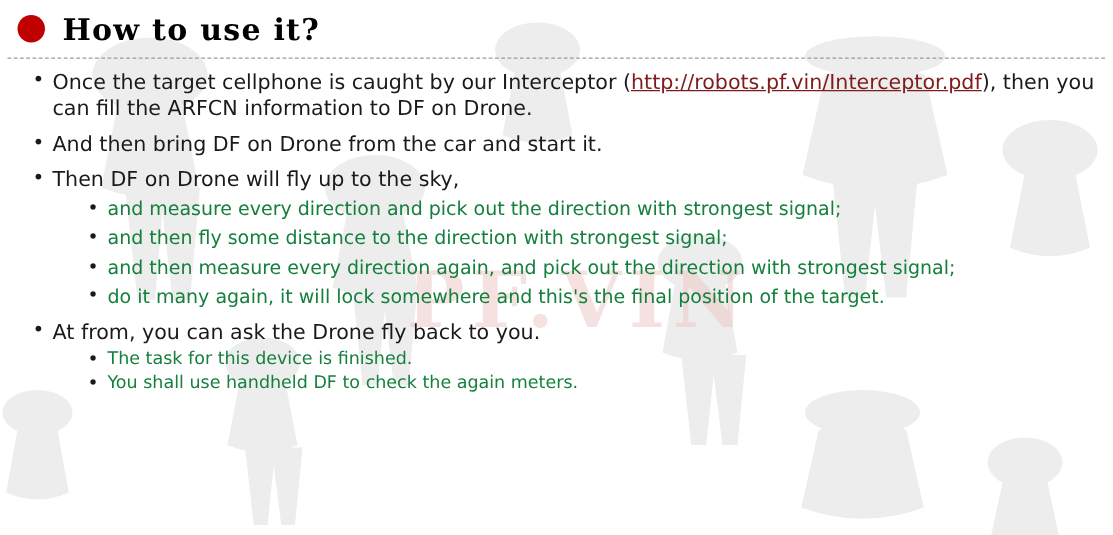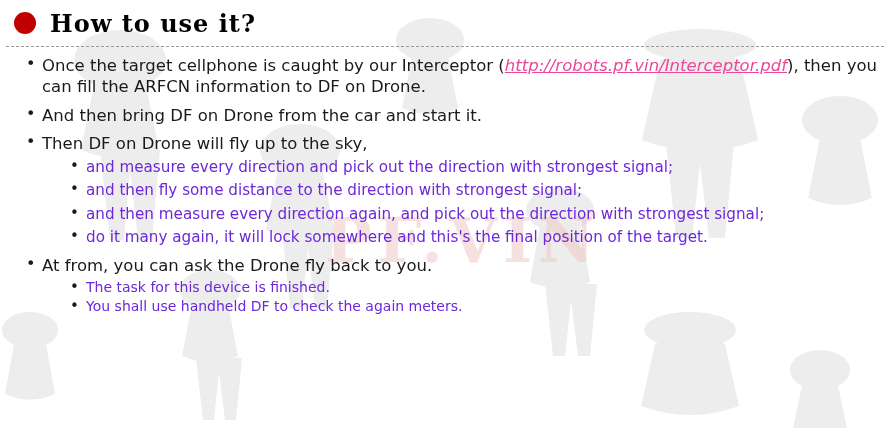--- a/index.html
+++ b/index.html
@@ -99,39 +99,38 @@
   }
   ul.lvl2 {
     margin: 3px 0 2px 0;
     padding-left: 28px;
   }
   ul.lvl2 > li {
     position: relative;
     padding-left: 16px;
     font-size: 15.2px;
     line-height: 1.28;
-    color: #6d28d9;
+    color: #15803d;
     margin-bottom: 4px;
   }
   ul.lvl2 > li::before {
     content: "•";
     position: absolute;
     left: 0;
     top: -1px;
     font-size: 15px;
     color: #1a1a1a;
   }
   ul.lvl2.small > li {
     font-size: 14px;
     margin-bottom: 1px;
   }
   .link {
-    font-style: italic;
     text-decoration: underline;
-    color: #ec4899;
+    color: #7f1d1d;
     cursor: pointer;
   }
 </style>
 </head>
 <body>
 
 <div id="bg-art">
   <svg width="890" height="428" viewBox="0 0 890 428">
     <g fill="#ededed">
       <ellipse cx="120" cy="60" rx="46" ry="30"></ellipse>

